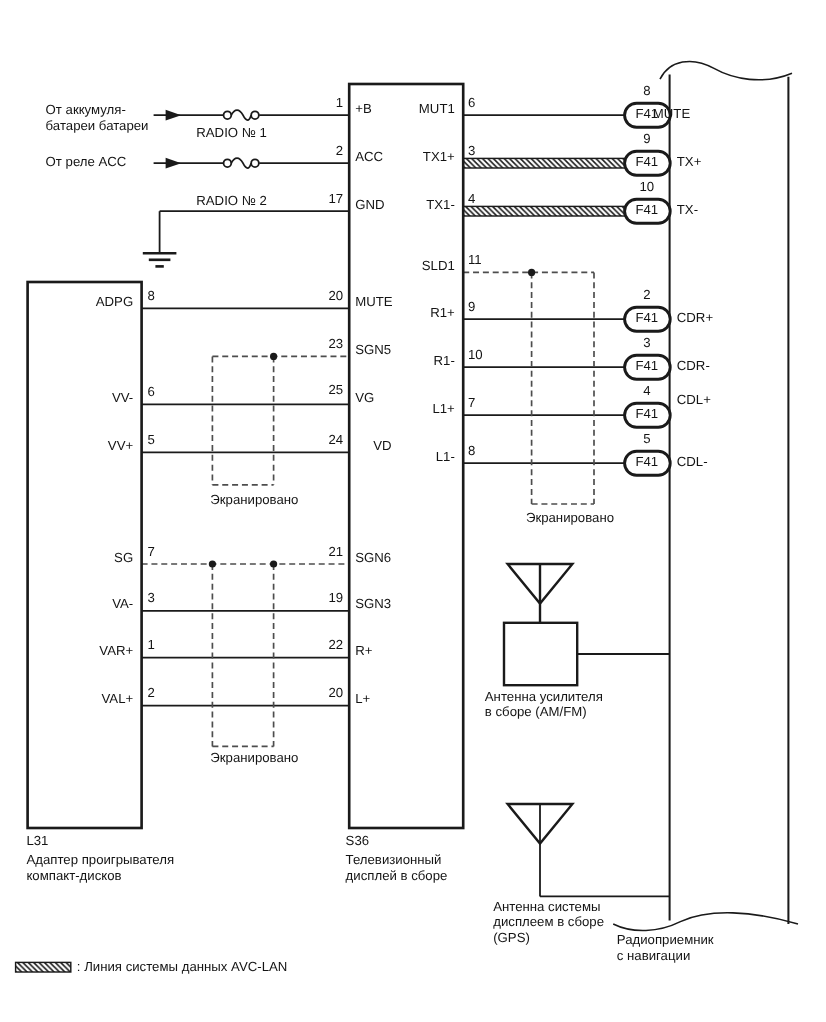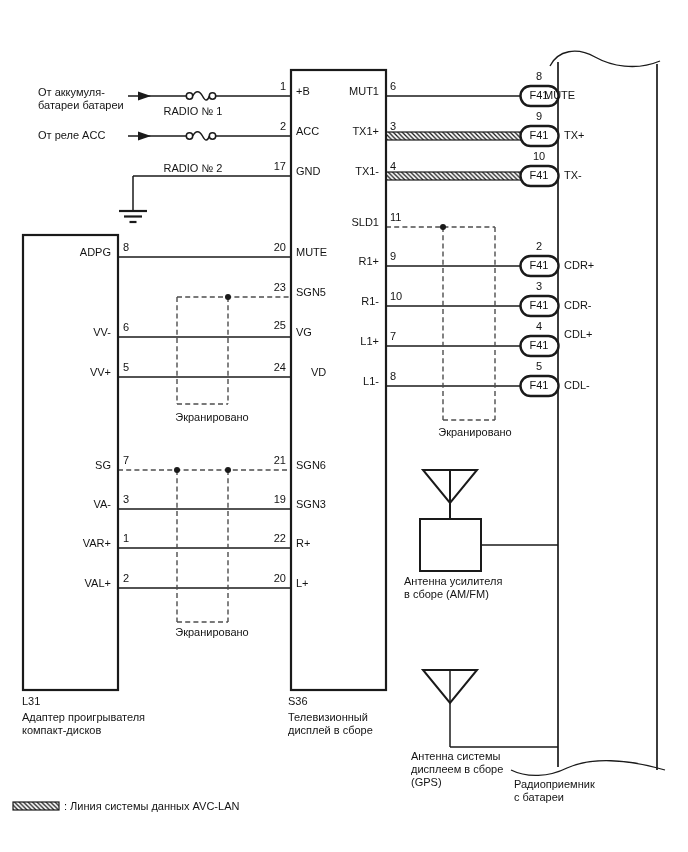--- a/index.html
+++ b/index.html
@@ -216,21 +216,21 @@
 <span class="t c" style="left:162px;top:626px;width:100px">Экранировано</span>
 <span class="t c" style="left:425px;top:426px;width:100px">Экранировано</span>
 
 <span class="t" style="left:22px;top:695px">L31</span>
 <span class="t" style="left:22px;top:711px">Адаптер проигрывателя</span>
 <span class="t" style="left:22px;top:724px">компакт-дисков</span>
 <span class="t" style="left:288px;top:695px">S36</span>
 <span class="t" style="left:288px;top:711px">Телевизионный</span>
 <span class="t" style="left:288px;top:724px">дисплей в сборе</span>
 <span class="t" style="left:514px;top:778px">Радиоприемник</span>
-<span class="t" style="left:514px;top:791px">с батареи</span>
+<span class="t" style="left:514px;top:791px">с навигации</span>
 
 <span class="t" style="left:404px;top:575px">Антенна усилителя</span>
 <span class="t" style="left:404px;top:588px">в сборе (AM/FM)</span>
 <span class="t" style="left:411px;top:750px">Антенна системы</span>
 <span class="t" style="left:411px;top:763px">дисплеем в сборе</span>
 <span class="t" style="left:411px;top:776px">(GPS)</span>
 
 <span class="t" style="left:64px;top:800px">: Линия системы данных AVC-LAN</span>
 
 </div>

